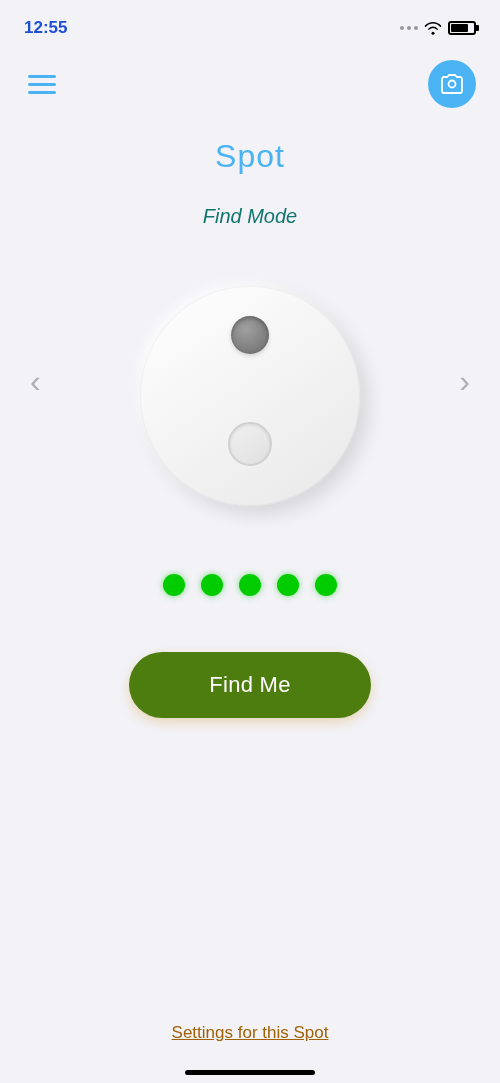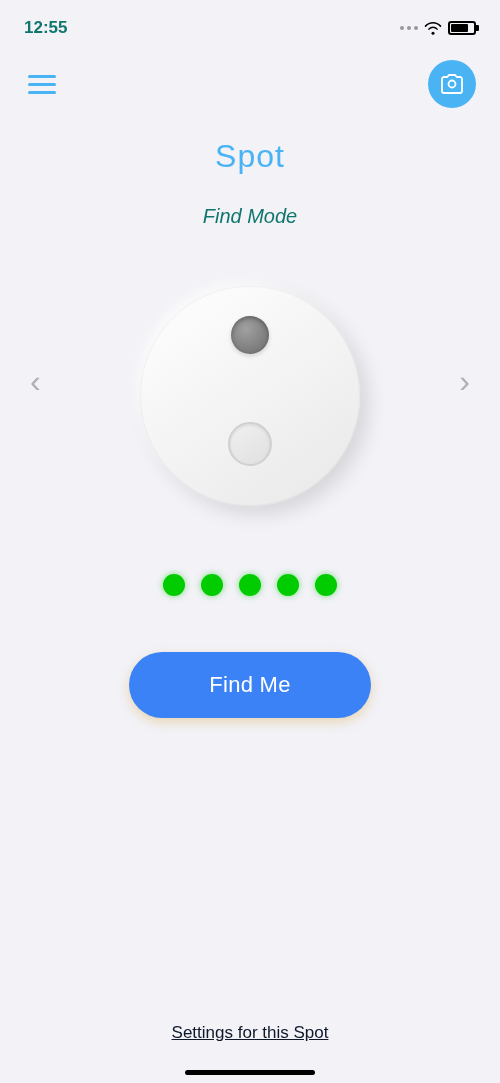--- a/index.html
+++ b/index.html
@@ -19,21 +19,21 @@
       display: flex;
       justify-content: space-between;
       align-items: center;
       padding: 14px 24px 8px;
       height: 50px;
     }
 
     .status-time {
       font-size: 17px;
       font-weight: 600;
-      color: #0f766e;
+      color: #1d4ed8;
     }
 
     .status-icons {
       display: flex;
       align-items: center;
       gap: 6px;
     }
 
     .signal-dots {
       display: flex;
@@ -219,21 +219,21 @@
       width: 22px;
       height: 22px;
       border-radius: 50%;
       background: #00cc00;
       box-shadow: 0 0 6px rgba(0, 200, 0, 0.5);
     }
 
     
     .find-me-btn {
       margin-top: 28px;
-      background: #3b82f6;
+      background: #4d7c0f;
       color: #fff;
       border: none;
       border-radius: 35px;
       padding: 20px 80px;
       font-size: 22px;
       font-weight: 500;
       cursor: pointer;
       letter-spacing: 0.3px;
       box-shadow: 0 4px 12px rgba(212, 149, 26, 0.3);
     }
@@ -243,21 +243,21 @@
       position: absolute;
       bottom: 40px;
       left: 50%;
       transform: translateX(-50%);
       text-align: center;
       cursor: pointer;
     }
 
     .settings-link-text {
       font-size: 17px;
-      color: #0f172a;
+      color: #a16207;
       text-decoration: underline;
       white-space: nowrap;
     }
 
     
     .home-indicator {
       position: absolute;
       bottom: 8px;
       left: 50%;
       transform: translateX(-50%);

